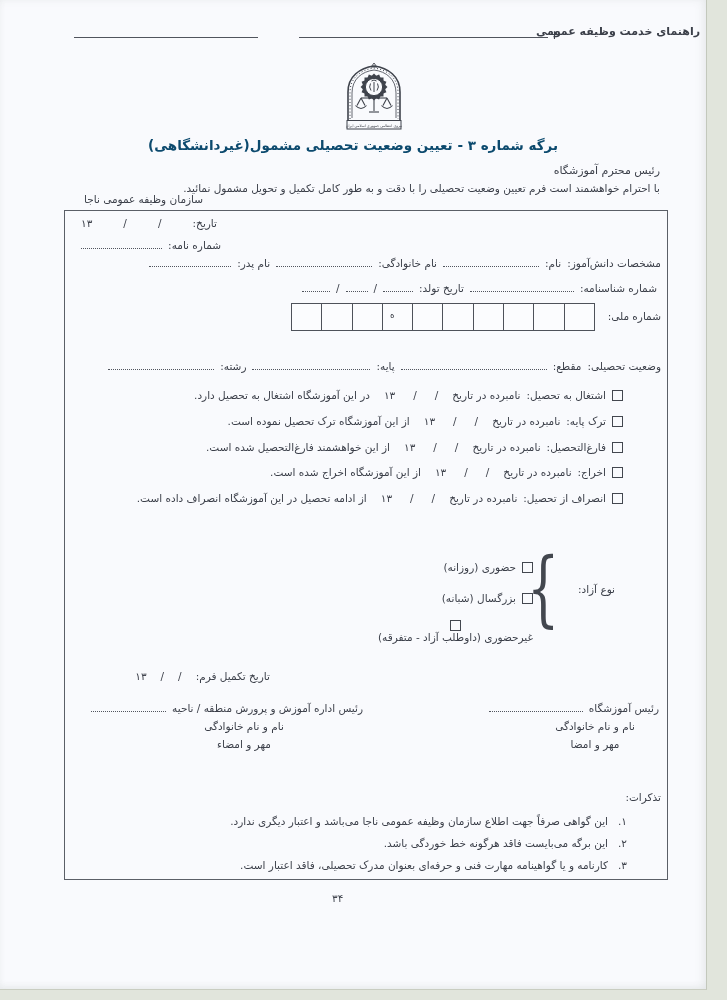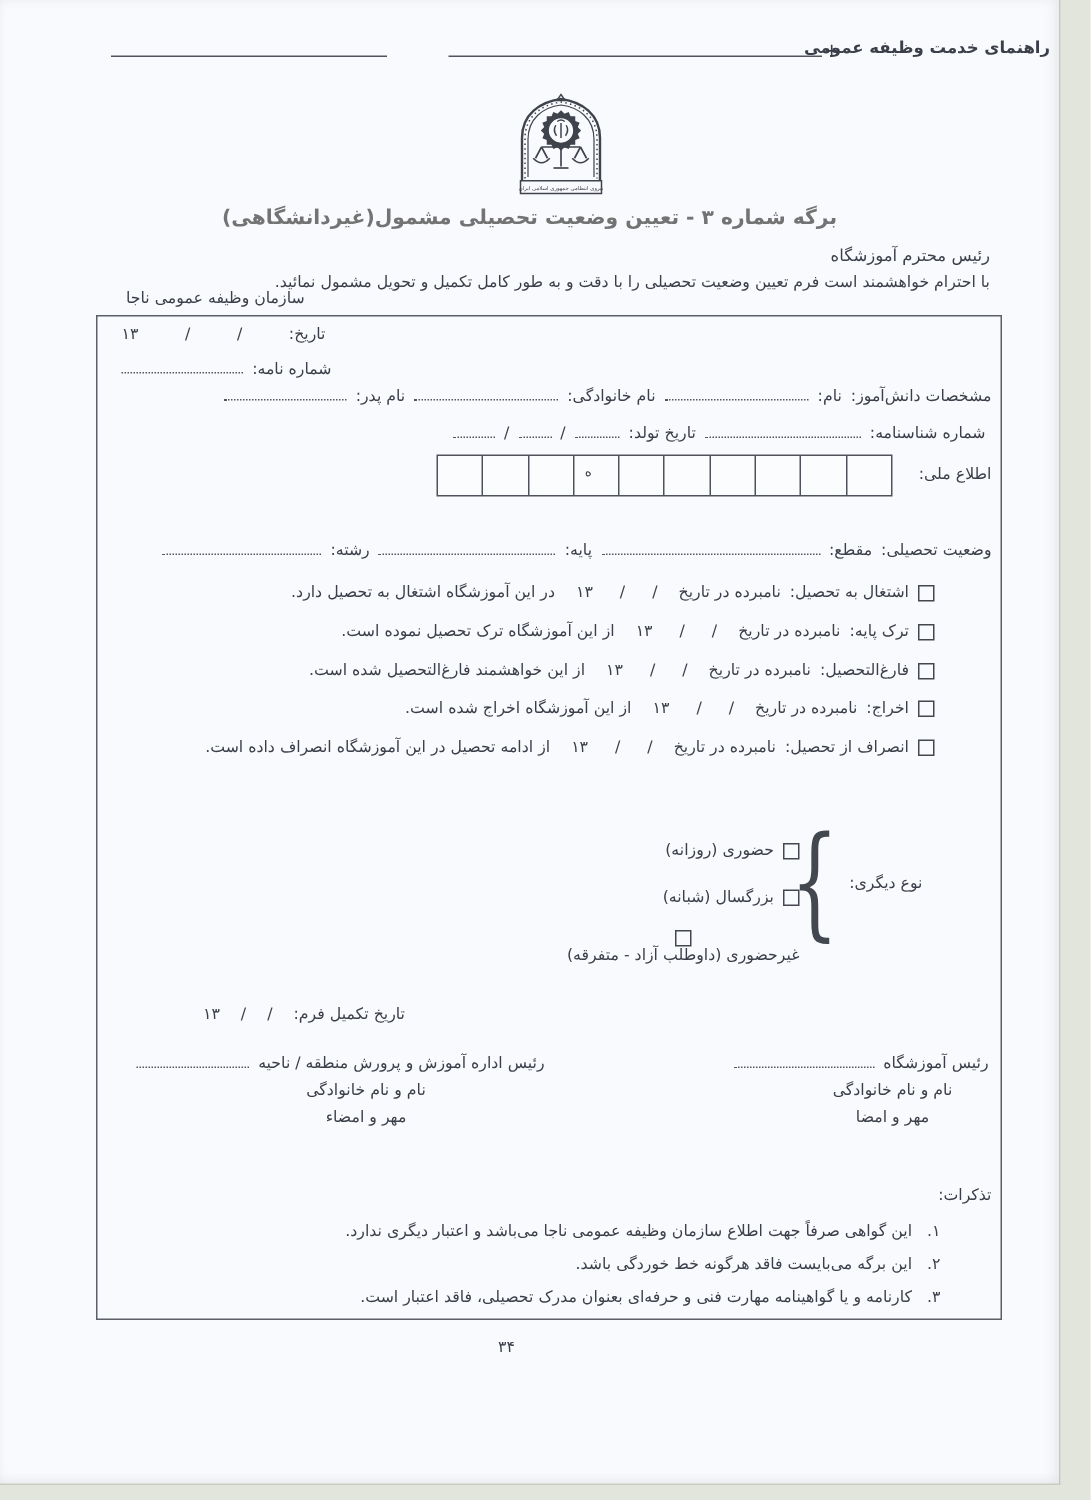--- a/index.html
+++ b/index.html
@@ -67,21 +67,21 @@
           <path d="M21,36 L17,43.5 M21,36 L25,43.5"></path>
           <path d="M15.5,43.5 Q21,49.5 26.5,43.5"></path>
           <path d="M47,36 L43,43.5 M47,36 L51,43.5"></path>
           <path d="M41.5,43.5 Q47,49.5 52.5,43.5"></path>
         </g>
         <rect x="7" y="58.5" width="54" height="8.5" fill="none" stroke="#3f434c" stroke-width="1"></rect>
         <text x="34" y="64.5" text-anchor="middle" font-size="3.6" fill="#3f434c">نیروی انتظامی جمهوری اسلامی ایران</text>
       </svg>
     </div>
 
-    <div class="abs bld" style="left:0;right:0;top:137px;text-align:center;font-size:13.5px;letter-spacing:.3px;color:#737373;">برگه شماره ۳ - تعیین وضعیت تحصیلی مشمول(غیردانشگاهی)</div>
+    <div class="abs bld" style="left:0;right:0;top:137px;text-align:center;font-size:13.5px;letter-spacing:.3px;color:#0c4a6e;">برگه شماره ۳ - تعیین وضعیت تحصیلی مشمول(غیردانشگاهی)</div>
     <div class="abs fs11" style="right:46px;top:164px;">رئیس محترم آموزشگاه</div>
     <div class="abs fs10" style="right:46px;top:182px;">با احترام خواهشمند است فرم تعیین وضعیت تحصیلی را با دقت و به طور کامل تکمیل و تحویل مشمول نمائید.</div>
     <div class="abs fs10" style="left:84px;top:193px;">سازمان وظیفه عمومی ناجا</div>
 
     <div class="box">
 
       <div class="abs row fs10" style="left:16px;top:6px;width:136px;justify-content:space-between;">
         <span>تاریخ:</span>
         <span>/</span>
         <span>/</span>
@@ -106,21 +106,21 @@
         <span>شماره شناسنامه:</span>
         <span class="dots" style="width:104px;"></span>
         <span>تاریخ تولد:</span>
         <span class="dots" style="width:30px;"></span>
         <span>/</span>
         <span class="dots" style="width:22px;"></span>
         <span>/</span>
         <span class="dots" style="width:28px;"></span>
       </div>
 
-      <div class="abs fs10" style="right:6px;top:99px;">اطلاع ملی:</div>
+      <div class="abs fs10" style="right:6px;top:99px;">شماره ملی:</div>
       <div class="abs nid-grid" style="left:226px;top:92px;width:302px;">
         <div class="nid-cell"></div>
         <div class="nid-cell"></div>
         <div class="nid-cell"></div>
         <div class="nid-cell">
             <span class="nid-mark">ه</span>
           </div>
         <div class="nid-cell"></div>
         <div class="nid-cell"></div>
         <div class="nid-cell"></div>
@@ -188,21 +188,21 @@
         <span>انصراف از تحصیل:</span>
         <span>نامبرده در تاریخ</span>
         <span class="dateseq">
             <span>/</span>
             <span>/</span>
             <span>۱۳</span>
           </span>
         <span>از ادامه تحصیل در این آموزشگاه انصراف داده است.</span>
       </div>
 
-      <div class="abs fs10" style="right:52px;top:372px;">نوع دیگری:</div>
+      <div class="abs fs10" style="right:52px;top:372px;">نوع آزاد:</div>
       <div class="abs" style="right:98px;top:338px;"><span class="brace">}</span></div>
       <div class="abs row fs10" style="right:134px;top:350px;">
         <span class="cbx"></span>
         <span>حضوری (روزانه)</span>
       </div>
       <div class="abs row fs10" style="right:134px;top:381px;">
         <span class="cbx"></span>
         <span>بزرگسال (شبانه)</span>
       </div>
       <div class="abs row fs10" style="right:134px;top:409px;flex-direction:column;">

